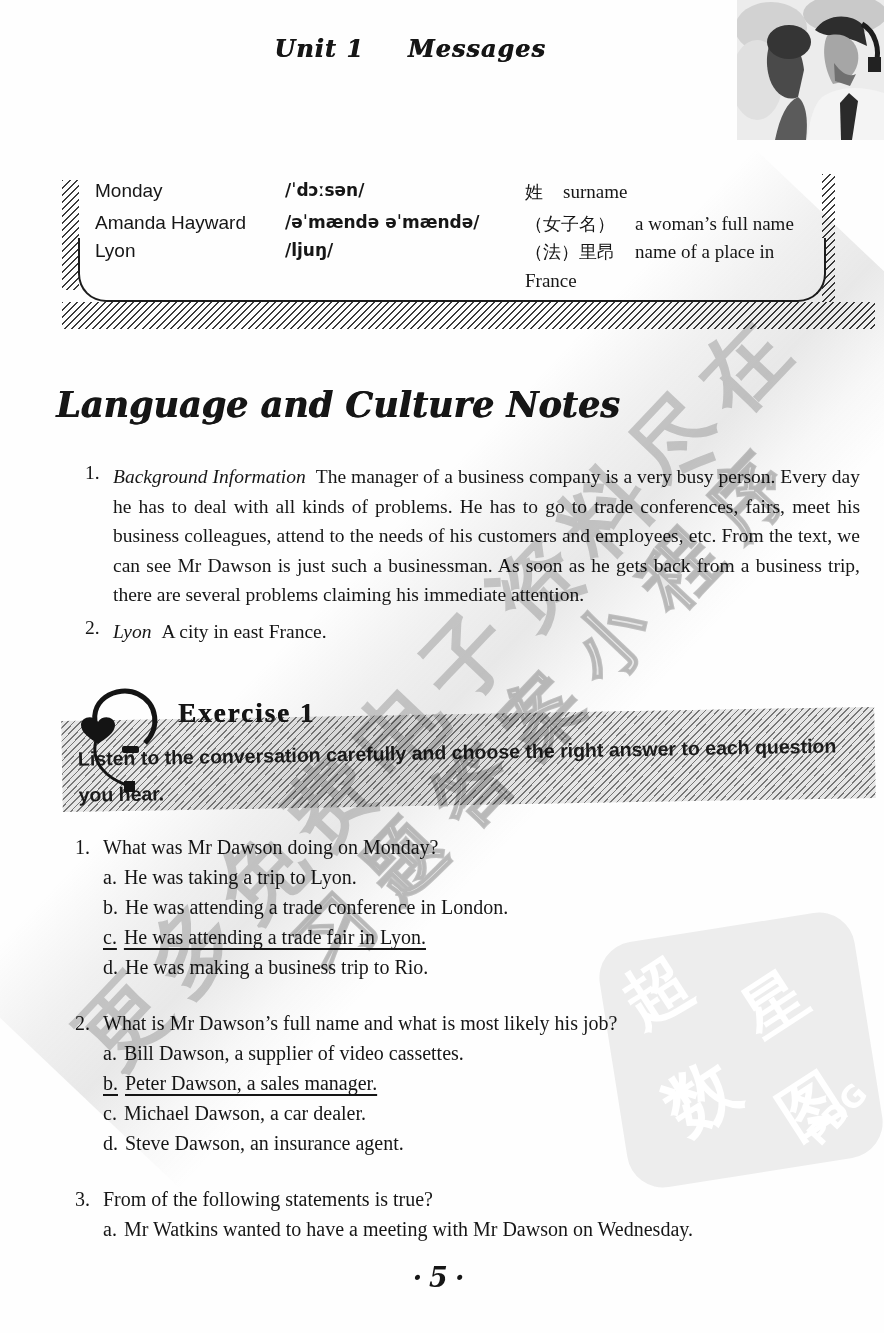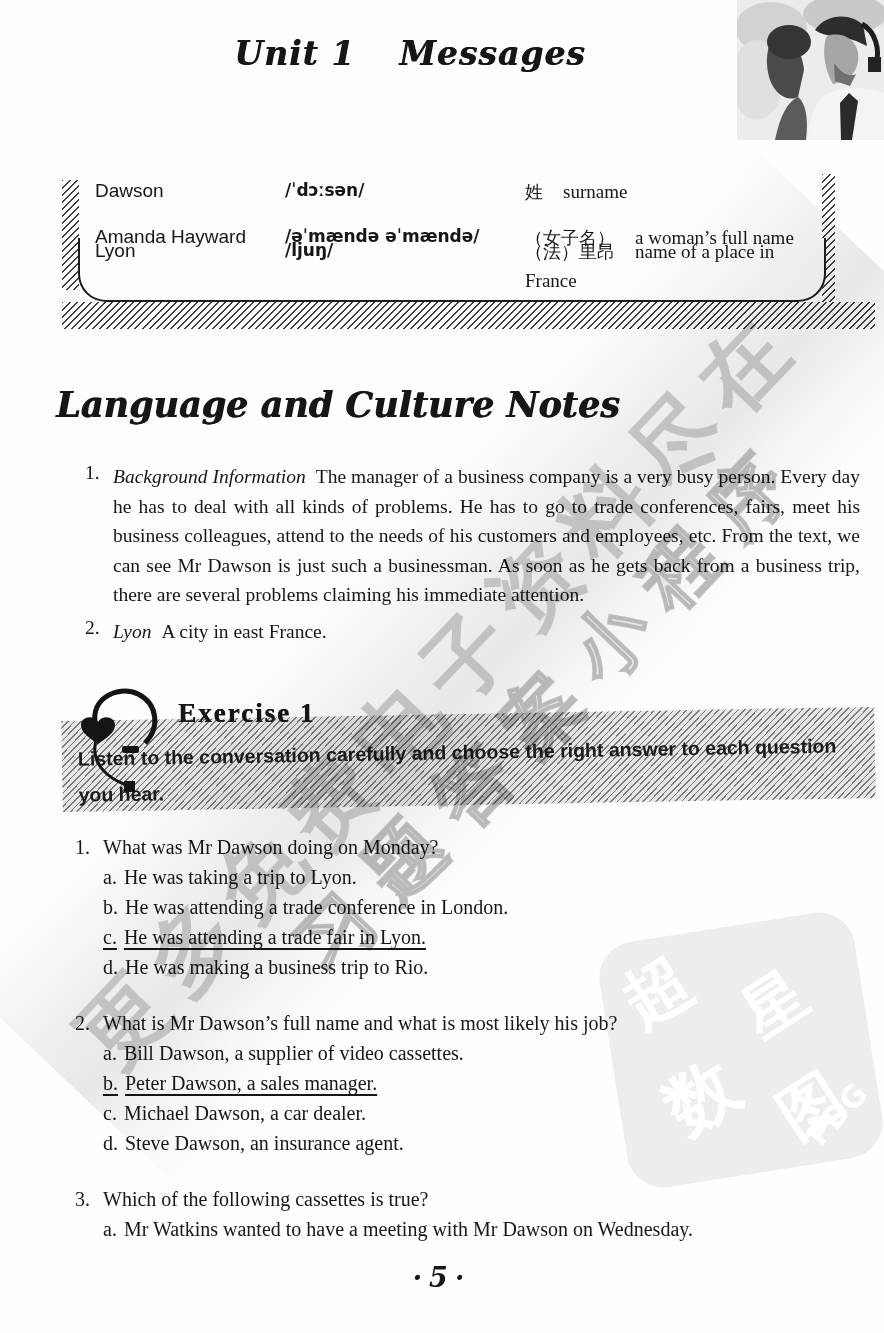--- a/index.html
+++ b/index.html
@@ -2,37 +2,37 @@
 <html><head>
 <meta charset="utf-8">
 <style>
   html,body{margin:0;padding:0;background:#888;}
   .page{position:relative;width:884px;height:1333px;background:#fefefe;margin:0 auto;
         overflow:hidden;font-family:"Liberation Serif",serif;color:#161616;}
 
   
   .header{position:absolute;left:150px;top:34px;width:520px;display:flex;
           justify-content:center;gap:44px;font-family:"DejaVu Serif",serif;
-          font-style:italic;font-weight:bold;font-size:33px;letter-spacing:1px;
+          font-style:italic;font-weight:bold;font-size:24px;letter-spacing:1px;
           text-shadow:0.6px 0 #161616;}
 
   
   .photo{position:absolute;left:737px;top:0;width:147px;height:140px;}
 
   
   .vocab{position:absolute;left:62px;top:168px;width:813px;height:164px;}
   .hatch{background:repeating-linear-gradient(135deg,#3c3c3c 0 1.4px,rgba(255,255,255,0) 1.4px 5px);}
   .v-hatch-left{position:absolute;left:0;top:12px;width:17px;height:110px;}
   .v-hatch-right{position:absolute;left:760px;top:6px;width:13px;height:128px;}
   .v-hatch-bottom{position:absolute;left:0;top:134px;width:813px;height:27px;}
   .v-outline{position:absolute;left:16px;top:70px;width:744px;height:62px;
              border-left:2px solid #1c1c1c;border-right:2px solid #1c1c1c;
              border-bottom:2.5px solid #1c1c1c;border-radius:0 0 28px 28px;background:#fefefe;}
   .vrow{position:absolute;left:33px;width:760px;height:26px;}
-  .vr0{top:12px}.vr1{top:58px}.vr2{top:72px}
+  .vr0{top:12px}.vr1{top:44px}.vr2{top:72px}
   .v-term{position:absolute;left:0;font-family:"Liberation Sans",sans-serif;font-size:19px;font-weight:500;}
   .v-pron{position:absolute;left:190px;font-family:"DejaVu Sans",sans-serif;font-size:17px;font-weight:bold;}
   .v-gloss{position:absolute;left:430px;white-space:nowrap;}
   .v-cn{font-family:"DejaVu Sans",sans-serif;font-size:18px;}
   .v-en{font-size:19px;margin-left:16px;font-family:Liberation Serif, serif;}
   .v-cont{position:absolute;left:463px;top:102px;font-size:19px;}
 
   
   .section-title{position:absolute;left:56px;top:384px;font-family:"DejaVu Serif",serif;
                  font-style:italic;font-weight:bold;font-size:35px;
@@ -132,21 +132,21 @@
     <path d="M112 93 L121 101 L115 140 L104 140 L103 103 Z" fill="#2a2a2a"></path>
   </svg>
 
   <div class="vocab">
     <div class="hatch v-hatch-left"></div>
     <div class="hatch v-hatch-right"></div>
     <div class="hatch v-hatch-bottom"></div>
     <div class="v-outline"></div>
 
     <div class="vrow vr0">
-      <span class="v-term">Dawson</span>
+      <span class="v-term">Monday</span>
       <span class="v-pron">/ˈdɔːsən/</span>
       <span class="v-gloss">
         <span class="v-cn">姓</span>
         <span class="v-en">surname</span>
       </span>
     </div>
     <div class="vrow vr1">
       <span class="v-term">Amanda Hayward</span>
       <span class="v-pron">/əˈmændə əˈmændə/</span>
       <span class="v-gloss">
@@ -207,21 +207,21 @@
     </div>
     <div class="opt"><span class="ol">a.</span><span>Bill Dawson, a supplier of video cassettes.</span></div>
     <div class="opt ul"><span class="ol">b.</span><span>Peter Dawson, a sales manager.</span></div>
     <div class="opt"><span class="ol">c.</span><span>Michael Dawson, a car dealer.</span></div>
     <div class="opt"><span class="ol">d.</span><span>Steve Dawson, an insurance agent.</span></div>
   </div>
 
   <div class="q q3">
     <div class="q-line">
       <span class="q-num">3.</span>
-      <span>Which of the following cassettes is true?</span>
+      <span>From of the following statements is true?</span>
     </div>
     <div class="opt"><span class="ol">a.</span><span>Mr Watkins wanted to have a meeting with Mr Dawson on Wednesday.</span></div>
   </div>
 
   <div class="wm-diag">
     <div class="wm-streak"></div>
     <div class="wm-t1">更多免费电子资料尽在</div>
     <div class="wm-t2">习题答案小程序</div>
   </div>
 

